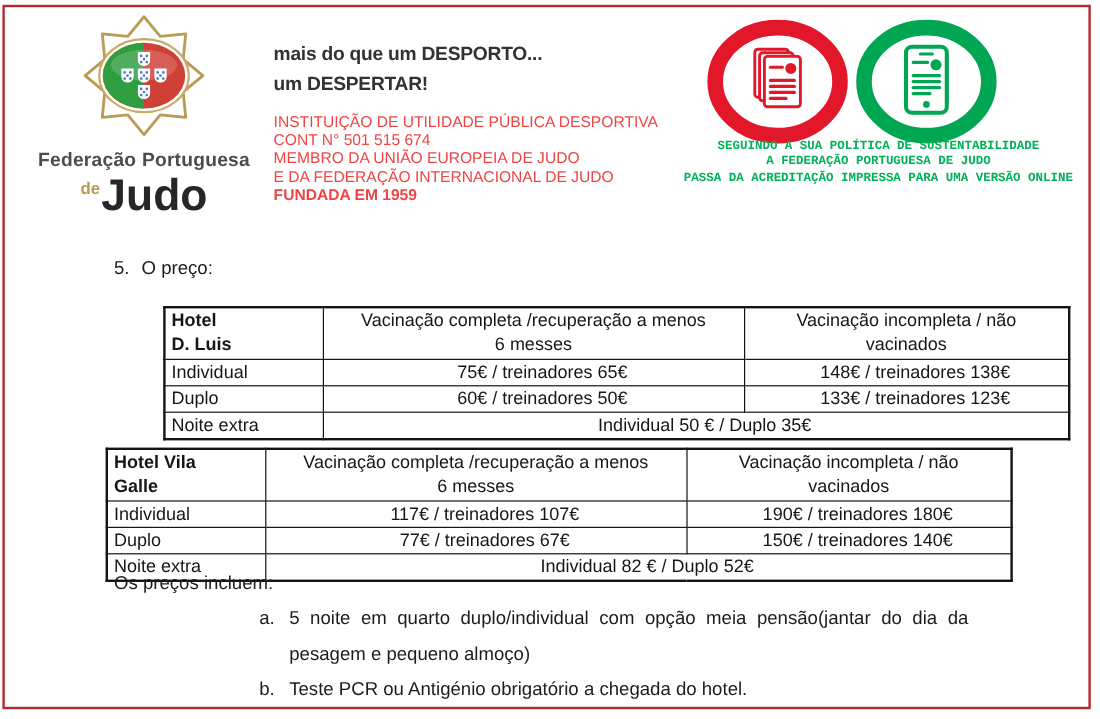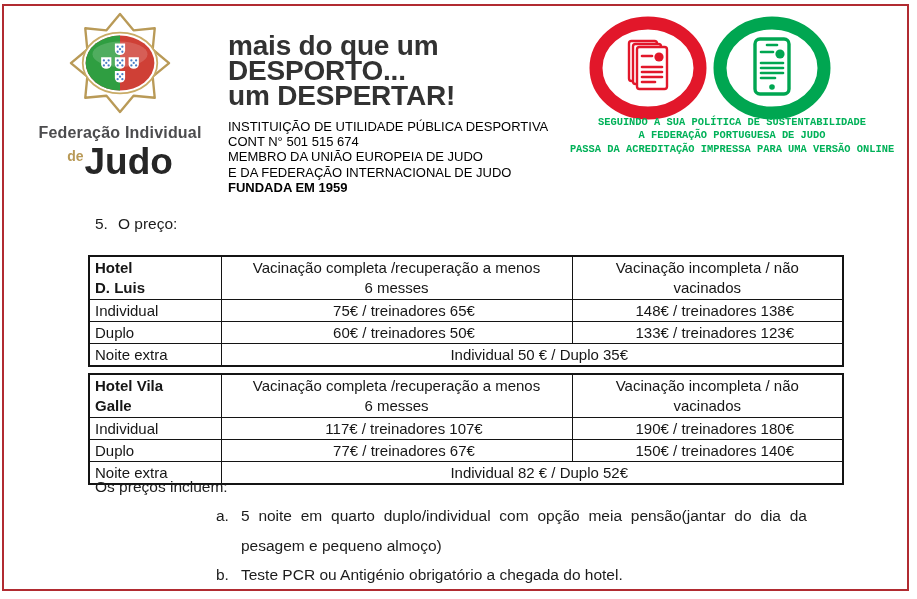--- a/index.html
+++ b/index.html
@@ -11,22 +11,22 @@
 
   
   .logo{position:absolute;left:25px;top:12px;width:190px;text-align:center;}
   .org-name{font-size:16px;font-weight:700;color:#4c4c4e;letter-spacing:.2px;margin-top:2px;}
   .wordmark{margin-top:-4px;line-height:36px;}
   .wordmark .de{color:#b99a57;font-weight:700;font-size:14px;vertical-align:13px;margin-right:1px;}
   .wordmark .judo{font-size:37px;font-weight:700;color:#262626;letter-spacing:0;}
 
   
   .tagline-block{position:absolute;left:228px;top:33px;width:330px;}
-  .tagline div{font-size:28px;font-weight:800;color:#323232;line-height:25px;letter-spacing:-.2px;}
-  .info{margin-top:11px;font-size:13px;line-height:15.2px;color:#000000;}
+  .tagline div{font-size:16px;font-weight:800;color:#323232;line-height:25px;letter-spacing:-.2px;}
+  .info{margin-top:11px;font-size:13px;line-height:15.2px;color:#ef4444;}
   .info .founded{font-weight:700;}
 
   
   .badge{position:absolute;}
   .badge-printed{left:588px;top:16px;}
   .badge-online{left:712px;top:16px;}
   .sustain-text{position:absolute;left:552px;top:116px;width:360px;text-align:center;font-family:Liberation Mono, monospace;}
   .sustain-text div{font-size:10.4px;font-weight:700;color:#00b158;line-height:13.4px;}
 
   
@@ -35,21 +35,21 @@
 
   table.price-table{position:absolute;left:88px;width:754px;border-collapse:collapse;
     font-size:15px;color:#161616;table-layout:fixed;}
   table.price-table{border:2px solid #141414;}
   .price-table td{border:1px solid #141414;padding:0 5px;height:21px;line-height:20px;vertical-align:middle;}
   .price-table col.c1{width:132px;} .price-table col.c2{width:351px;} .price-table col.c3{width:271px;}
   .price-table td.hotel{font-weight:700;}
   .price-table tr.head td{height:42px;text-align:center;}
   .price-table tr.head td.hotel{text-align:left;}
   .price-table td.c{text-align:center;padding-left:20px;}
-  .t1{top:255px;} .t2{top:373px;}
+  .t1{top:255px;margin-left:48px;} .t2{top:373px;}
 
   .includes-title{position:absolute;left:95px;top:478px;font-size:15.5px;}
   .li-marker{position:absolute;left:216px;font-size:15.5px;}
   .li-line{position:absolute;left:241px;font-size:15.5px;white-space:nowrap;}
   .li-justify{width:566px;white-space:normal;text-align:justify;text-align-last:justify;}
   .m-a{top:507px;} .l-a1{top:507px;} .l-a2{top:537px;}
   .m-b{top:566px;} .l-b1{top:566px;}
 </style>
 </head>
 <body>
@@ -74,21 +74,21 @@
     <ellipse cx="60" cy="52" rx="38" ry="31" fill="#ffffff" stroke="#c9ab66" stroke-width="1.8"></ellipse>
     <ellipse cx="60" cy="52" rx="35" ry="28" fill="#cf4036"></ellipse>
     <path d="M60,24 A35,28 0 0 0 60,80 Z" fill="#2f9e41"></path>
     <ellipse cx="60" cy="43" rx="28" ry="13" fill="#ffffff" opacity="0.16"></ellipse>
     <use href="#quina" transform="translate(60,38)"></use>
     <use href="#quina" transform="translate(46,52)"></use>
     <use href="#quina" transform="translate(60,52)"></use>
     <use href="#quina" transform="translate(74,52)"></use>
     <use href="#quina" transform="translate(60,66)"></use>
   </svg>
-  <div class="org-name">Federação Individual</div>
+  <div class="org-name">Federação Portuguesa</div>
   <div class="wordmark">
     <span class="de">de</span><span class="judo">Judo</span>
   </div>
 </div>
 
 <div class="tagline-block">
   <div class="tagline">
     <div>mais do que um DESPORTO...</div>
     <div>um DESPERTAR!</div>
   </div>

